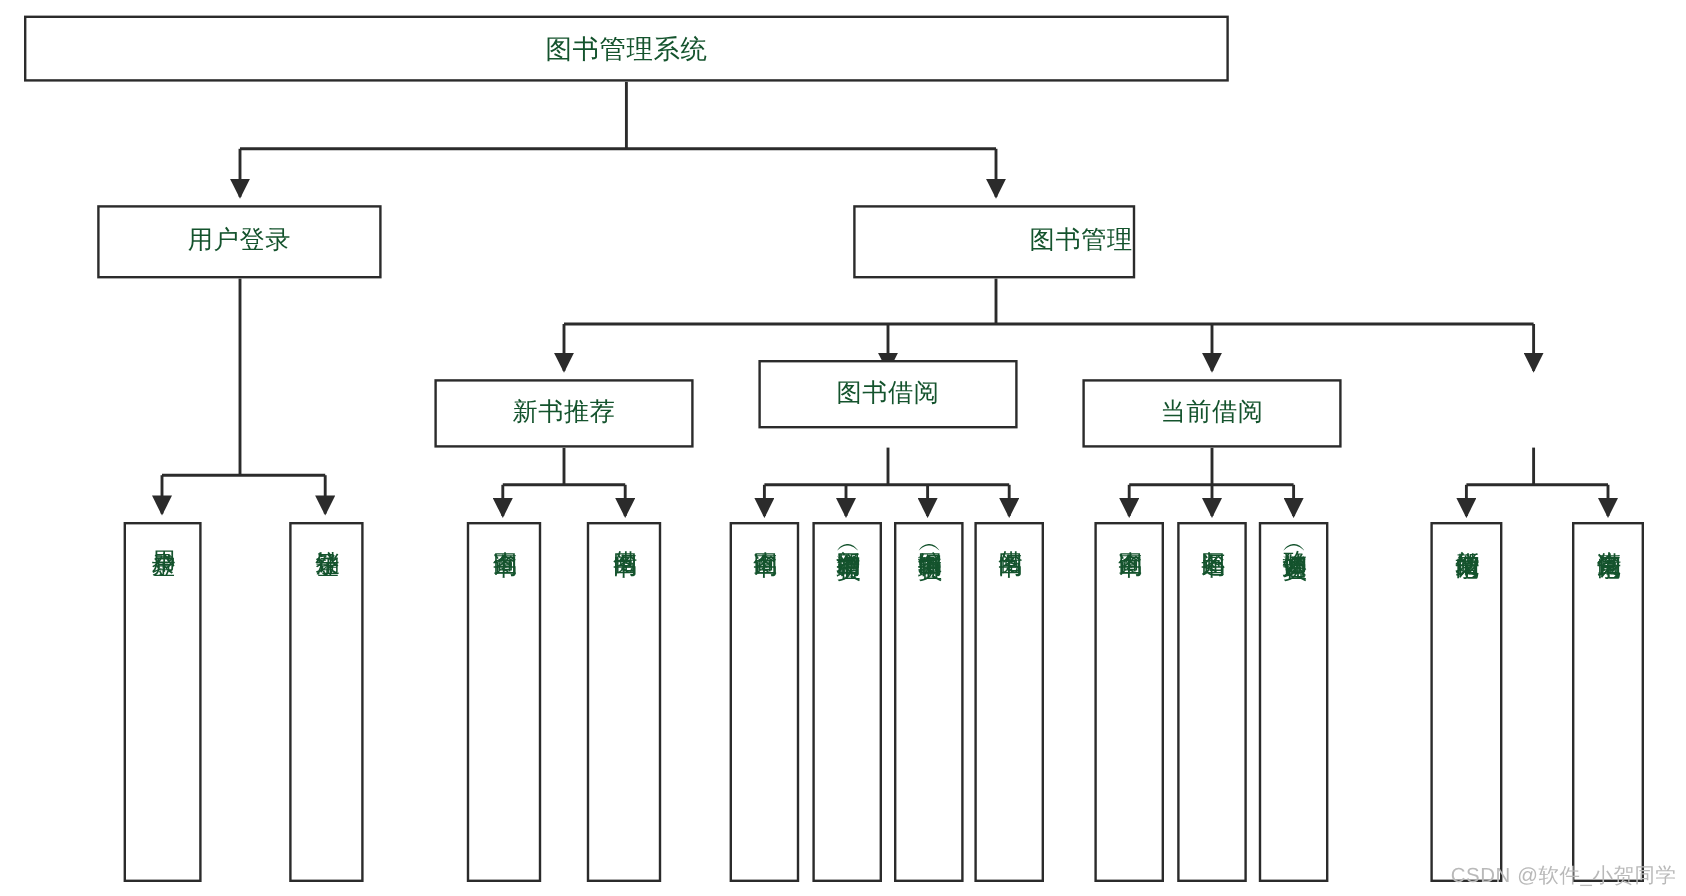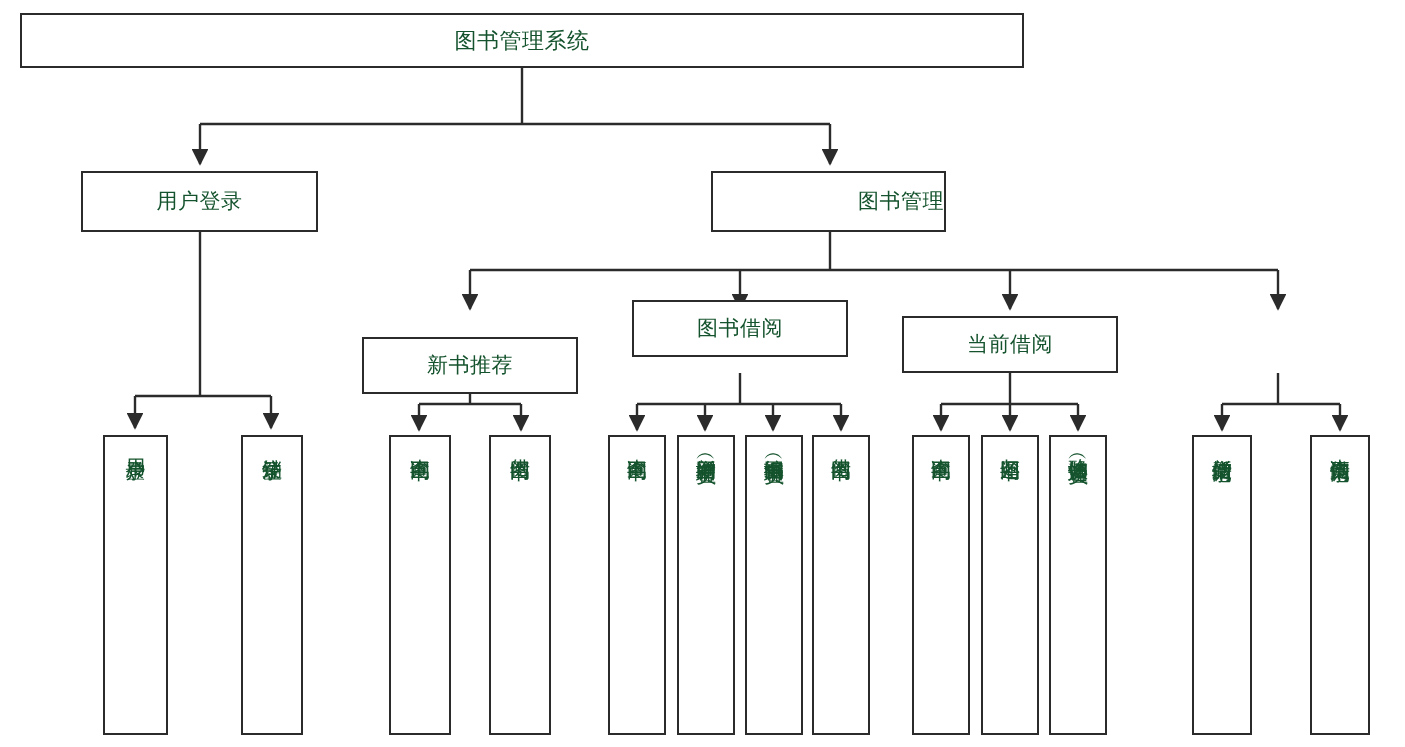--- a/index.html
+++ b/index.html
@@ -126,21 +126,21 @@
     <span class="lbl">图书管理系统</span>
   </div>
 
   <div class="node" style="left:81px; top:171px; width:237px; height:61px;">
     <span class="lbl">用户登录</span>
   </div>
   <div class="node" style="left:711px; top:171px; width:235px; height:61px;justify-content:flex-end;">
     <span class="lbl">图书管理</span>
   </div>
 
-  <div class="node" style="left:362px; top:316px; width:216px; height:57px;margin-top:21px;">
+  <div class="node" style="left:362px; top:316px; width:216px; height:57px;">
     <span class="lbl">新书推荐</span>
   </div>
   <div class="node" style="left:632px; top:300px; width:216px; height:57px;">
     <span class="lbl">图书借阅</span>
   </div>
   <div class="node" style="left:902px; top:316px; width:216px; height:57px;">
     <span class="lbl">当前借阅</span>
   </div>
 
   <div class="node vert" style="left:103px; top:435px; width:65px; height:300px;">
@@ -180,14 +180,15 @@
     <span class="lbl">确认归还（管理员）</span>
   </div>
 
   <div class="node vert" style="left:1192px; top:435px; width:60px; height:300px;">
     <span class="lbl">新增借阅记录</span>
   </div>
   <div class="node vert" style="left:1310px; top:435px; width:60px; height:300px;">
     <span class="lbl">查询借阅记录</span>
   </div>
 
+  <div id="watermark">CSDN @软件_小贺同学</div>
 
 </div>
 
 </body></html>

